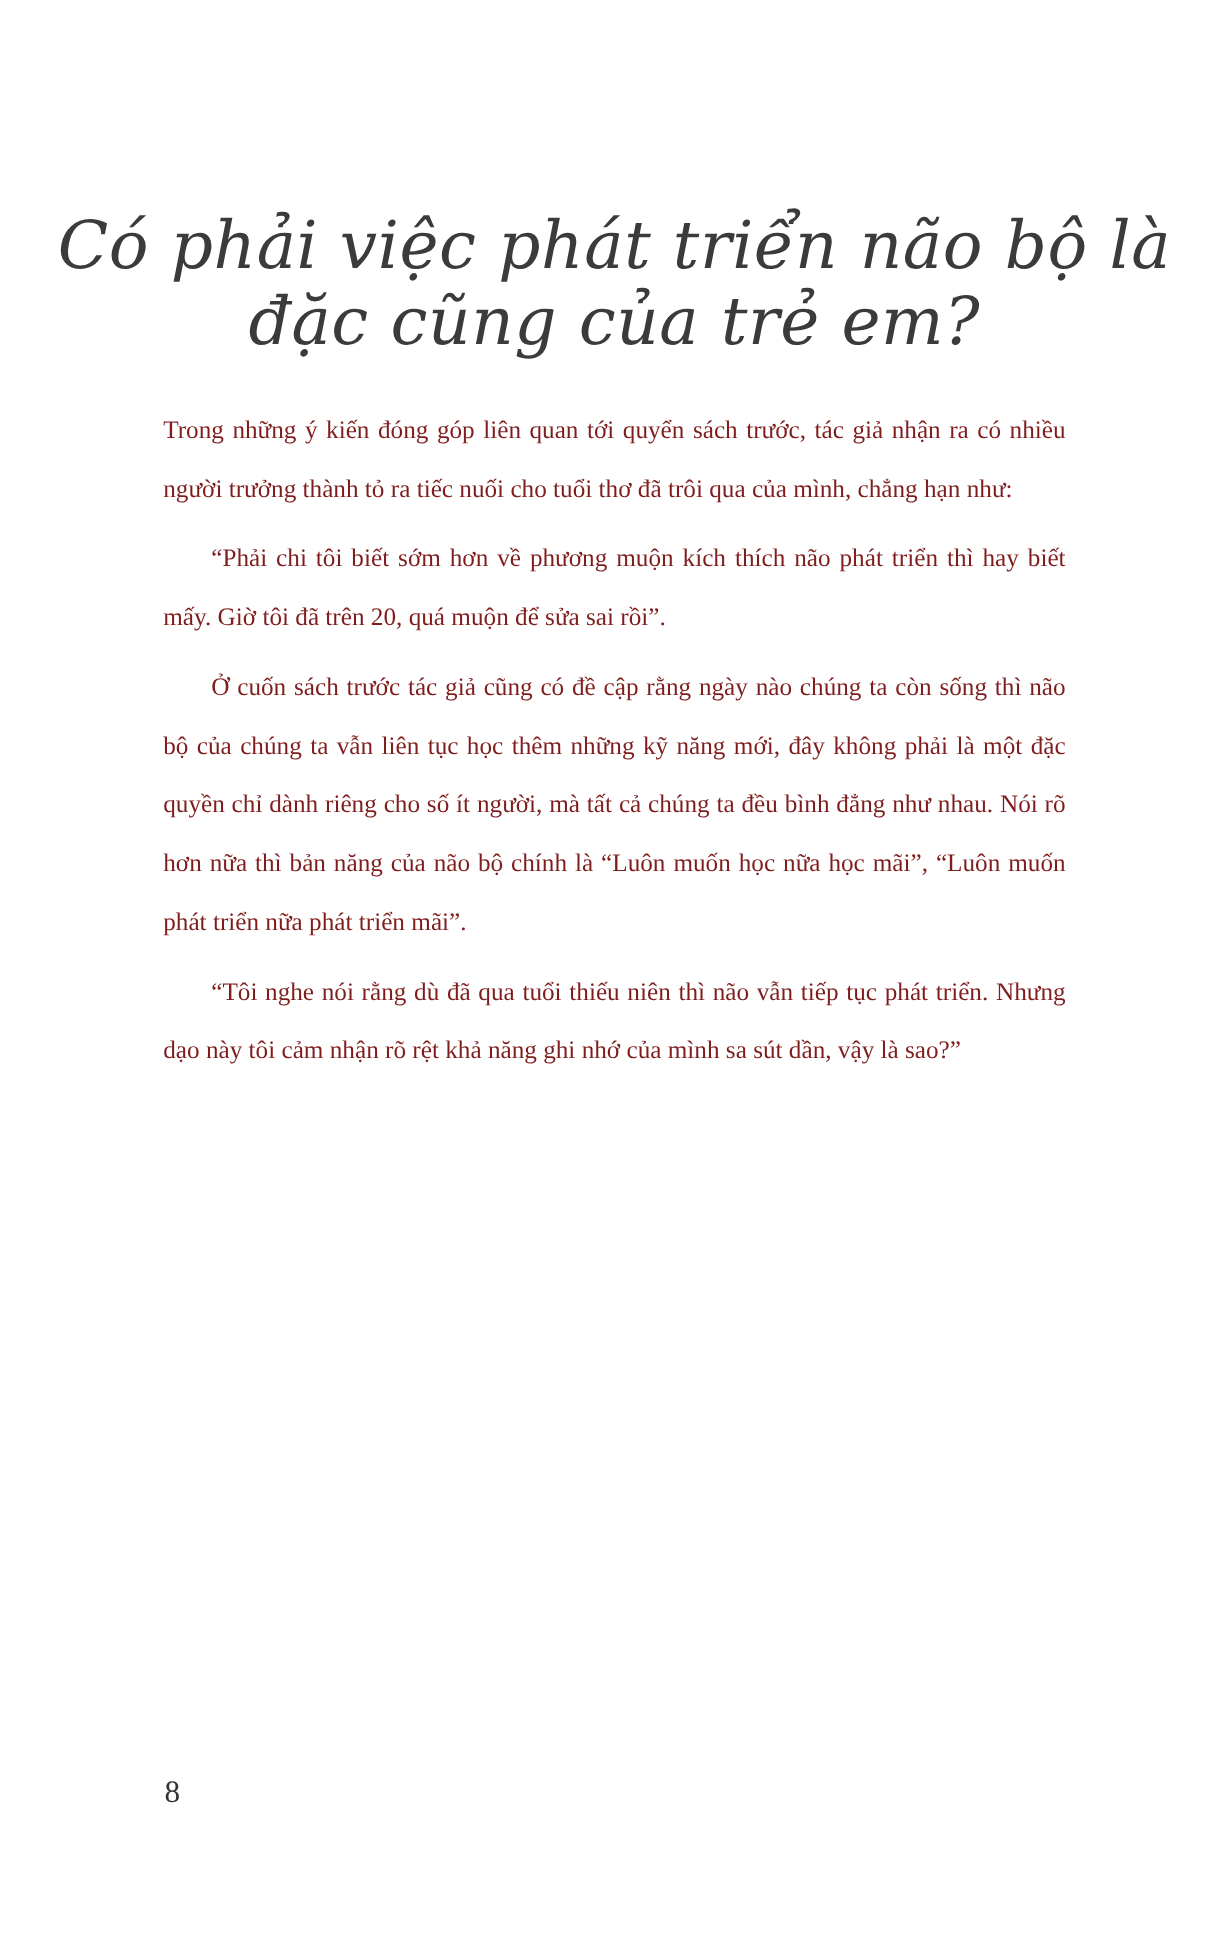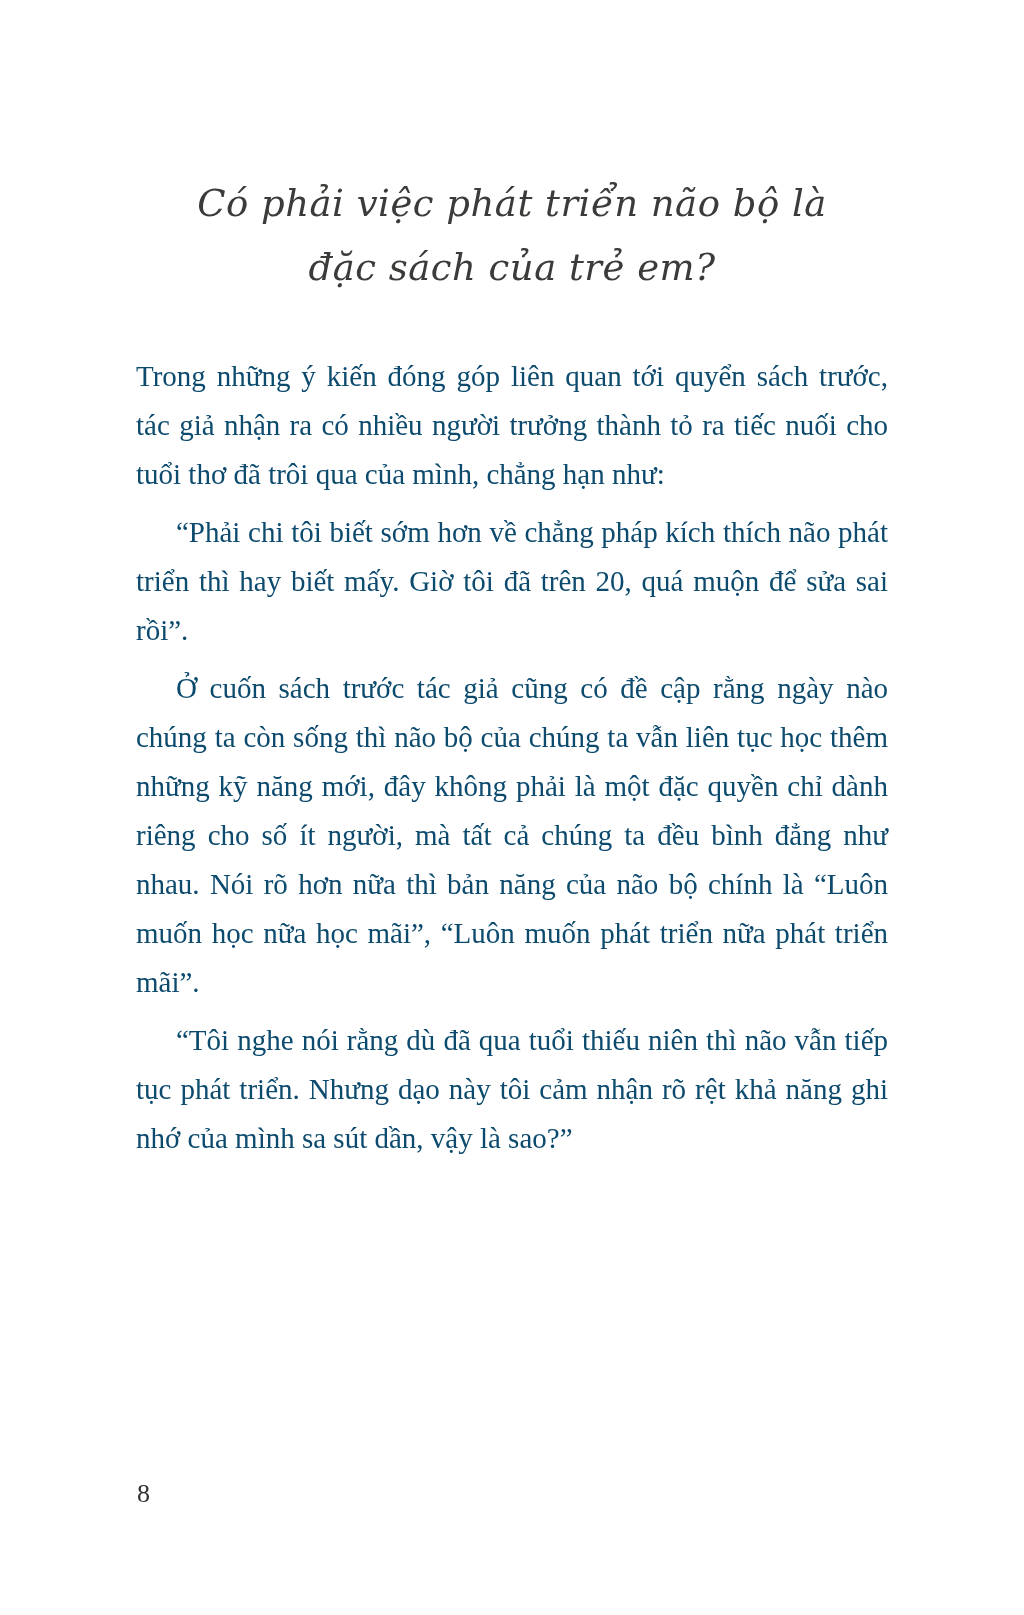--- a/index.html
+++ b/index.html
@@ -16,31 +16,31 @@
     color: #2e2d2b;
     overflow: hidden;
     box-sizing: border-box;
   }
   .title-block {
     padding-top: 172px;
     text-align: center;
     font-family: "DejaVu Serif", serif;
     font-style: italic;
     font-weight: 400;
-    font-size: 37px;
+    font-size: 55px;
     line-height: 64px;
     color: #3c3b39;
     letter-spacing: 0.5px;
   }
   .content {
-    margin: 52px 136px 0 136px;
-    font-size: 29px;
+    margin: 34px 136px 0 136px;
+    font-size: 21px;
     line-height: 49px;
     text-align: justify;
-    color: #0c4a6e;
+    color: #7f1d1d;
   }
   .content p {
     margin: 0 0 9px 0;
   }
   .content p.indent {
     text-indent: 40px;
   }
   .page-number {
     position: absolute;
     left: 137px;
@@ -49,25 +49,25 @@
     color: #333230;
   }
 </style>
 </head>
 <body>
 
 <div class="page">
 
   <div class="title-block">
     <div>Có phải việc phát triển não bộ là</div>
-    <div>đặc sách của trẻ em?</div>
+    <div>đặc cũng của trẻ em?</div>
   </div>
 
   <div class="content">
     <p>Trong những ý kiến đóng góp liên quan tới quyển sách trước, tác giả nhận ra có nhiều người trưởng thành tỏ ra tiếc nuối cho tuổi thơ đã trôi qua của mình, chẳng hạn như:</p>
-    <p class="indent">“Phải chi tôi biết sớm hơn về chẳng pháp kích thích não phát triển thì hay biết mấy. Giờ tôi đã trên 20, quá muộn để sửa sai rồi”.</p>
+    <p class="indent">“Phải chi tôi biết sớm hơn về phương muộn kích thích não phát triển thì hay biết mấy. Giờ tôi đã trên 20, quá muộn để sửa sai rồi”.</p>
     <p class="indent">Ở cuốn sách trước tác giả cũng có đề cập rằng ngày nào chúng ta còn sống thì não bộ của chúng ta vẫn liên tục học thêm những kỹ năng mới, đây không phải là một đặc quyền chỉ dành riêng cho số ít người, mà tất cả chúng ta đều bình đẳng như nhau. Nói rõ hơn nữa thì bản năng của não bộ chính là “Luôn muốn học nữa học mãi”, “Luôn muốn phát triển nữa phát triển mãi”.</p>
     <p class="indent">“Tôi nghe nói rằng dù đã qua tuổi thiếu niên thì não vẫn tiếp tục phát triển. Nhưng dạo này tôi cảm nhận rõ rệt khả năng ghi nhớ của mình sa sút dần, vậy là sao?”</p>
   </div>
 
   <div class="page-number">8</div>
 
 </div>
 
 </body></html>

